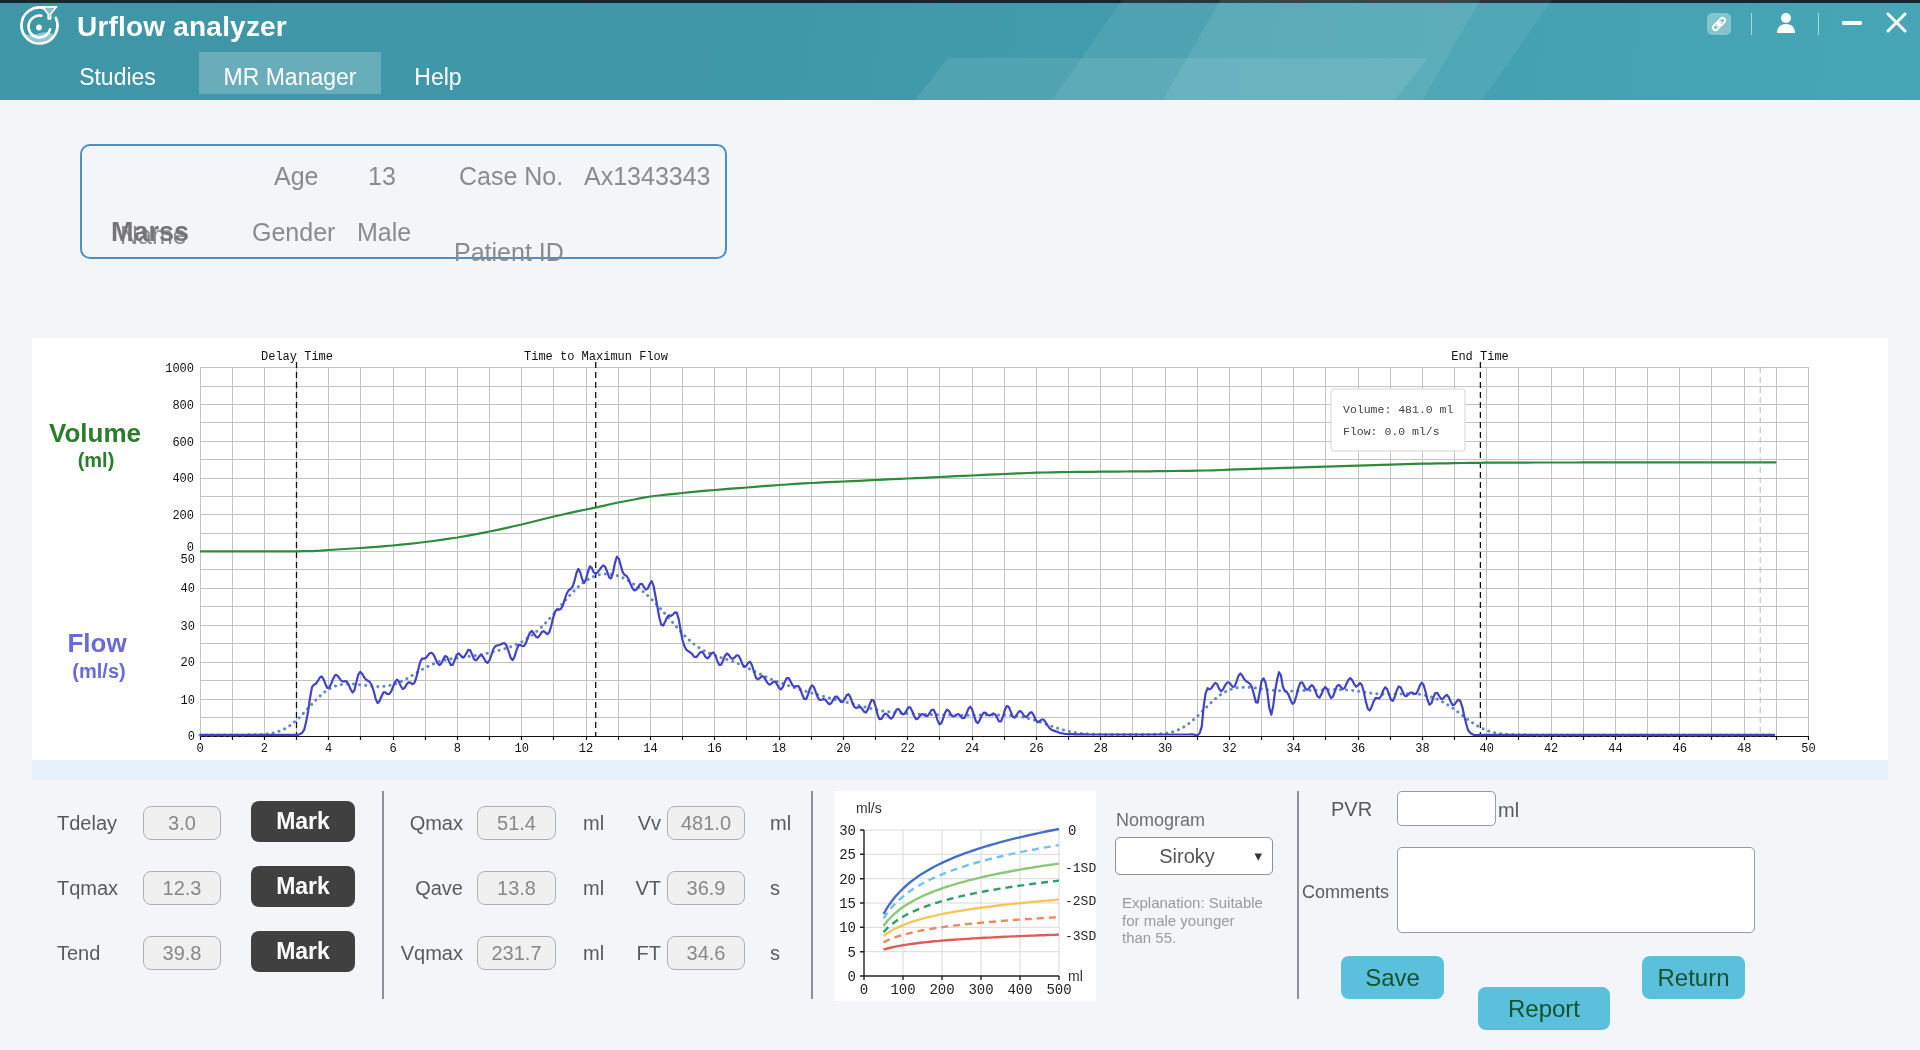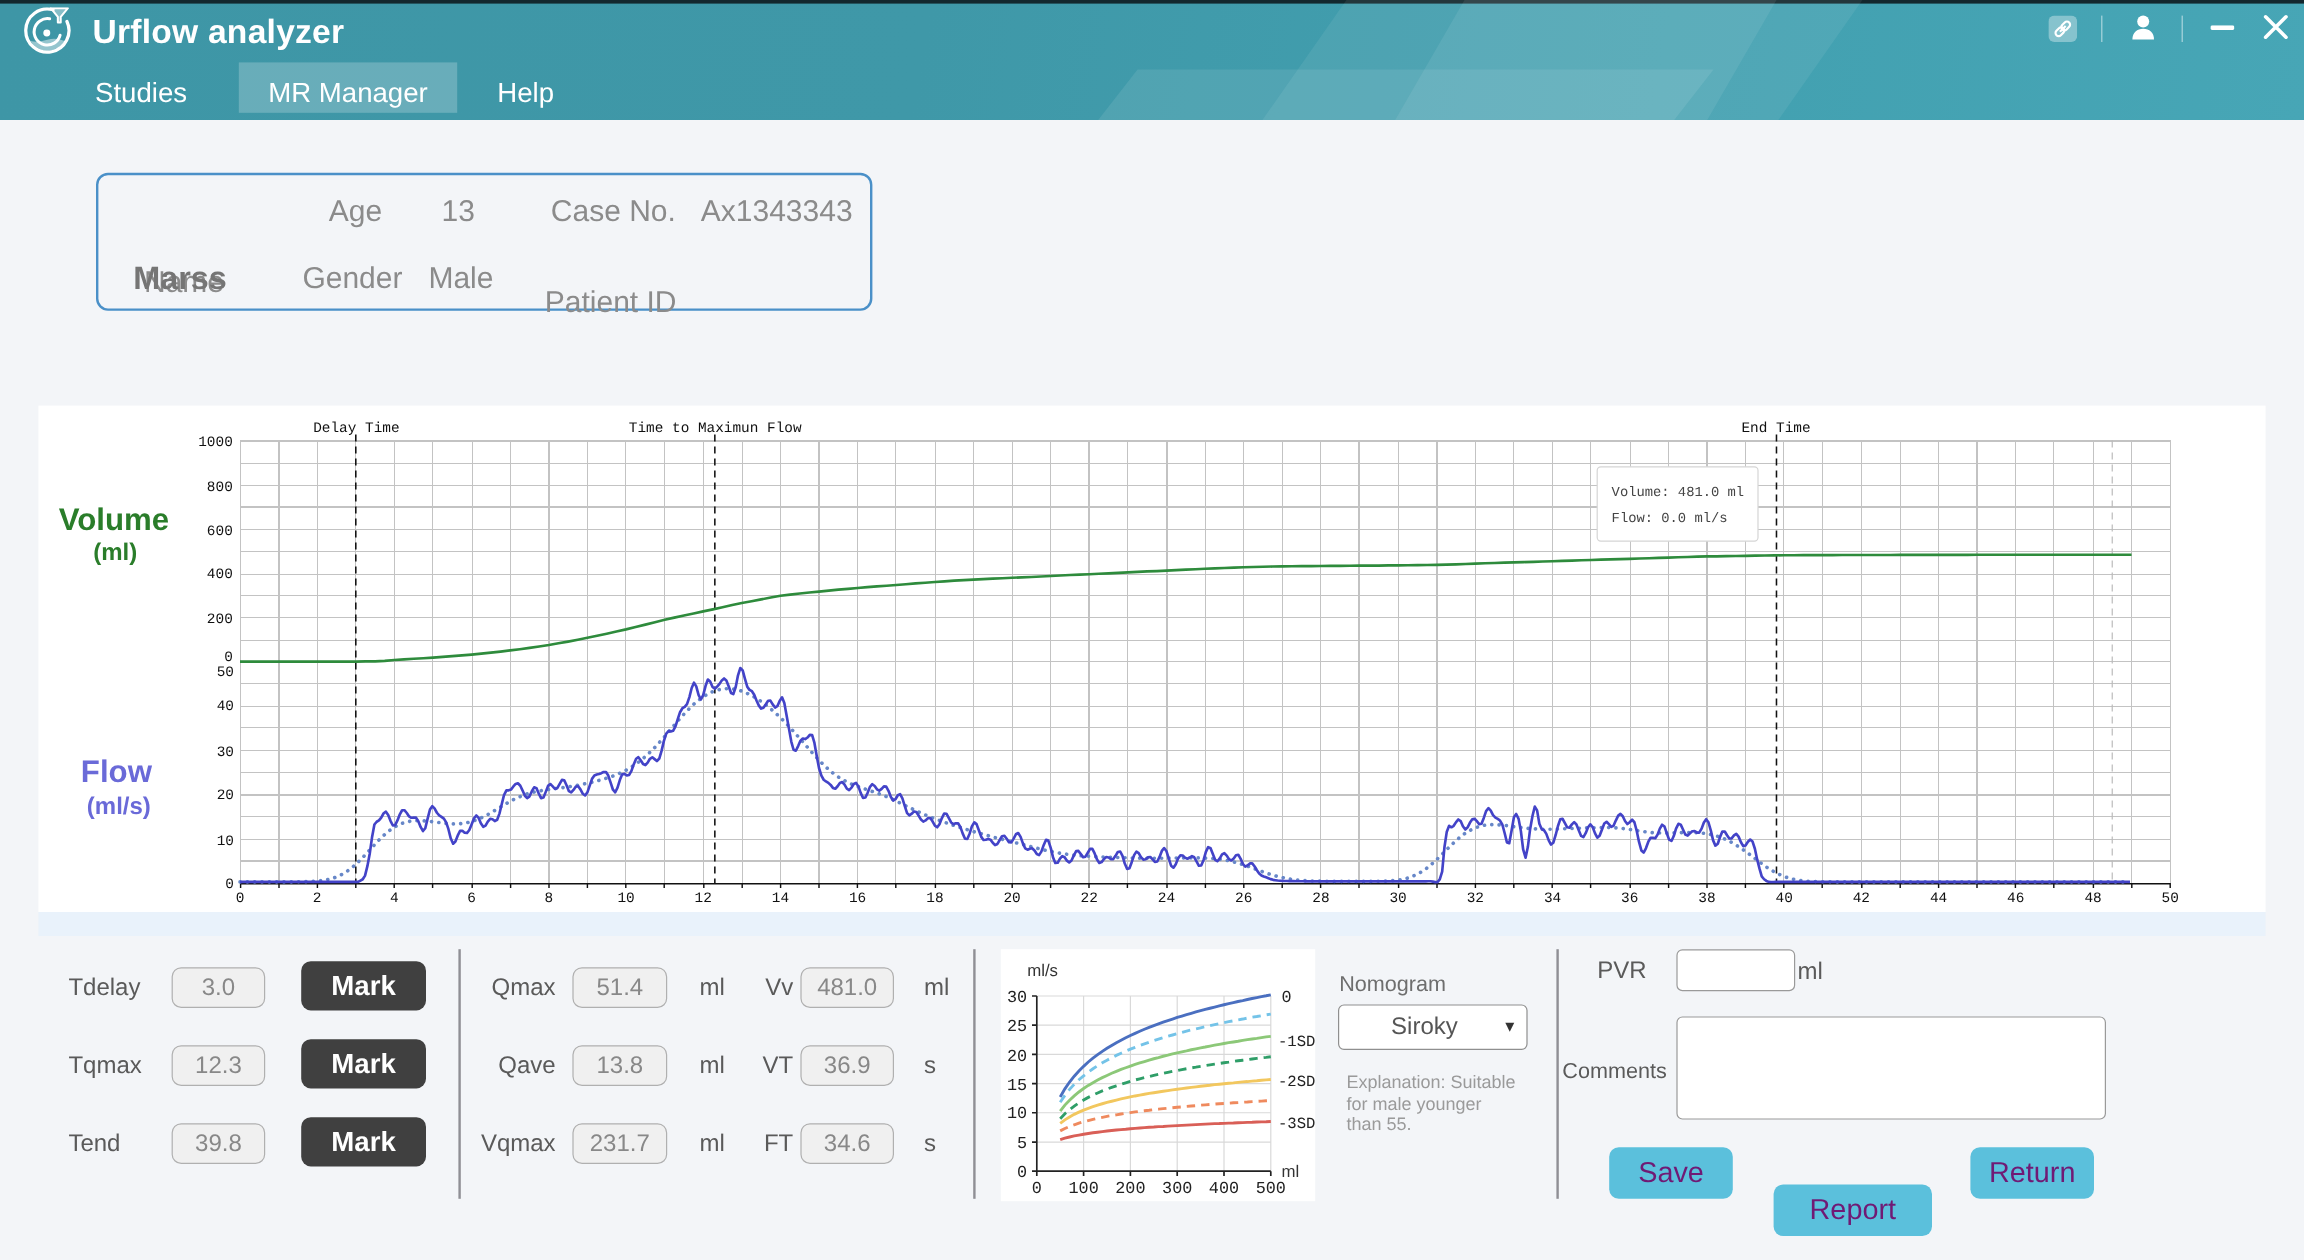--- a/index.html
+++ b/index.html
@@ -23,21 +23,21 @@
 .strip{left:32px;top:760px;width:1856px;height:20px;background:#e9f2fb}
 .lbl{position:absolute;color:#5a5a5a;font-size:20px;white-space:nowrap}
 .rlbl{position:absolute;color:#5a5a5a;font-size:20px;white-space:nowrap;text-align:right}
 .inp{position:absolute;background:#f0f0f0;border:1px solid #b0b0b0;border-radius:8px;color:#888;font-size:20px;text-align:center}
 .mark{position:absolute;width:104px;height:41px;background:#404040;border-radius:8px;color:#fff;font-size:23px;font-weight:bold;text-align:center;line-height:41px}
 .sep{position:absolute;width:2px;background:#8f8f95}
 .nomo{left:834px;top:791px;width:262px;height:210px;background:#fff}
 .dd{position:absolute;left:1115px;top:837px;width:158px;height:38px;background:#fff;border:1px solid #8f8f8f;border-radius:5px;color:#555;font-size:20px;text-align:center;line-height:36px;padding-right:14px}
 .dd:after{content:"\25BE";position:absolute;right:10px;top:0;font-size:15px;color:#333}
 .wbox{position:absolute;background:#fff;border:1px solid #9a9a9a;border-radius:5px}
-.btn{position:absolute;height:43px;background:#5bc0dc;border-radius:8px;color:#701a75;font-size:24px;text-align:center;line-height:43px}
+.btn{position:absolute;height:43px;background:#5bc0dc;border-radius:8px;color:#14532d;font-size:24px;text-align:center;line-height:43px}
 </style></head><body>
 <div id="stage">
     <div class="abs header">
       <div class="hshape1"></div>
       <div class="hshape2"></div>
       <div class="hshape3"></div>
 <svg class="abs" style="left:20px;top:6px" width="40" height="40" viewBox="0 0 40 40">
 <path d="M5.3 28.2 A16.6 16.6 0 0 0 33.7 28.2 Q26.5 24.8 19.5 27.2 Q12.5 29.6 5.3 28.2 Z" fill="rgba(255,255,255,.45)"></path>
 <path d="M35.8 11.9 A18 18 0 1 1 24.2 2.1" fill="none" stroke="#fff" stroke-width="2.7" stroke-linecap="round"></path>
 <path d="M30.1 23.3 A11 11 0 1 1 21.4 9.7" fill="none" stroke="#fff" stroke-width="2.5" stroke-linecap="round"></path>

